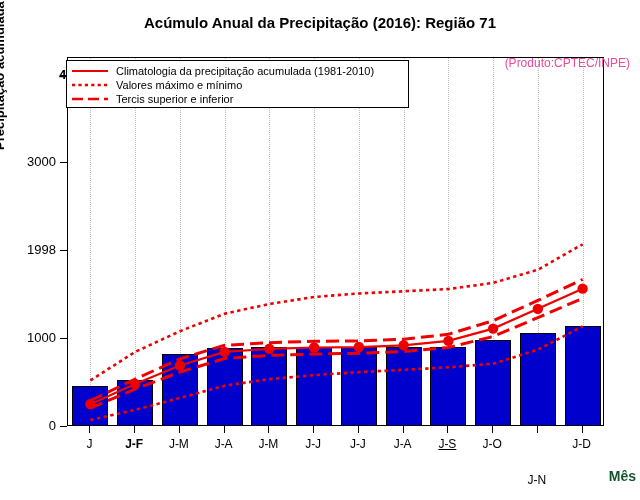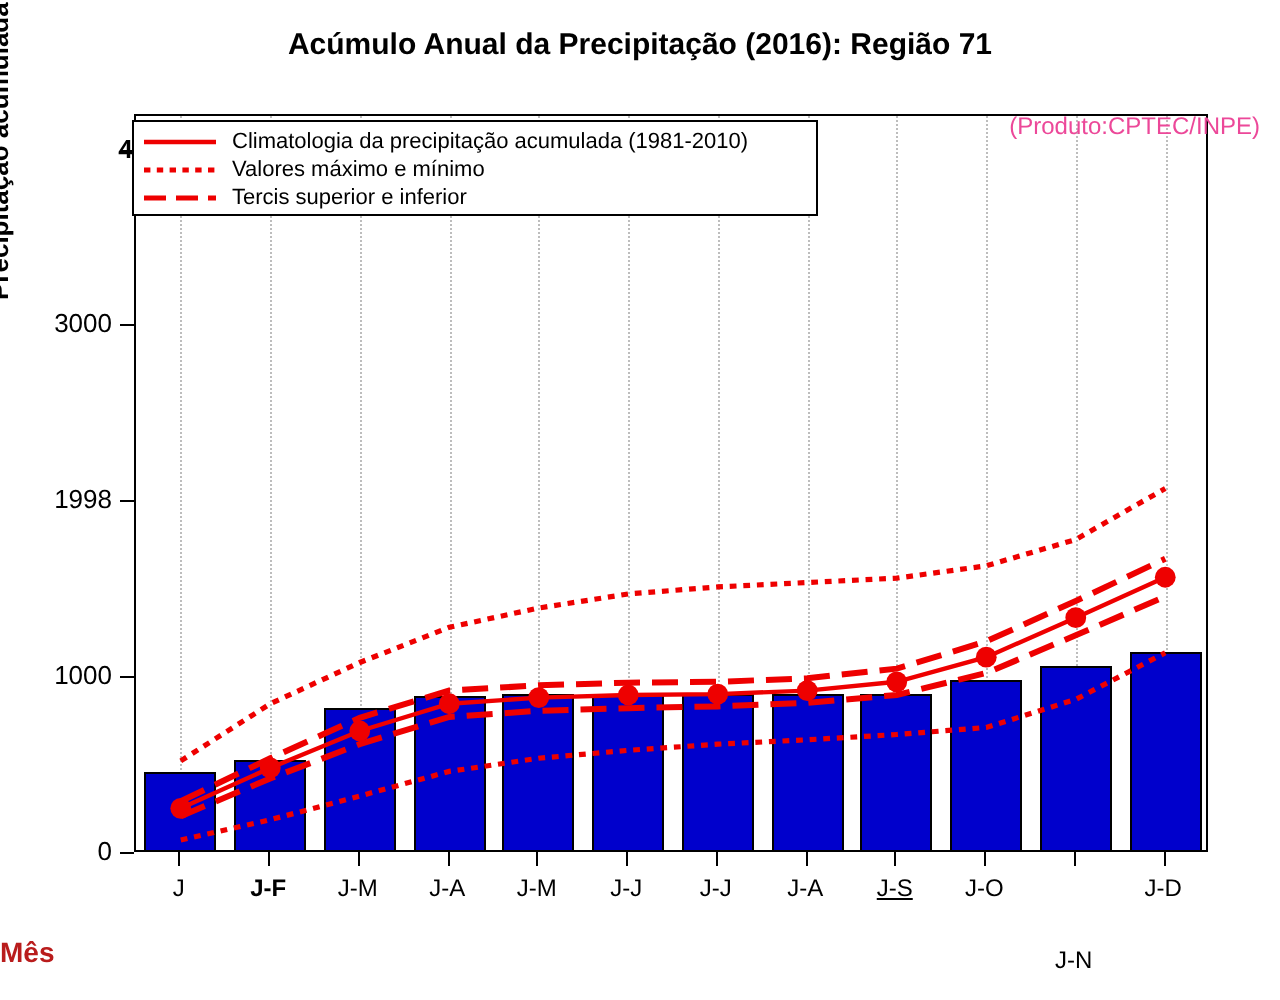--- a/index.html
+++ b/index.html
@@ -103,24 +103,24 @@
     font-size: 13px;
     font-weight: bold;
     color: #000000;
     white-space: nowrap;
   }
   #xlabel {
     position: absolute;
     left: 0;
     top: 468px;
     width: 636px;
-    text-align: left;
+    text-align: right;
     font-size: 14px;
     font-weight: bold;
-    color: #b91c1c;
+    color: #14532d;
   }
   #legend {
     position: absolute;
     left: 66px;
     top: 60px;
     width: 343px;
     height: 48px;
     border: 1px solid #000000;
     background: #ffffff;
     box-sizing: border-box;

